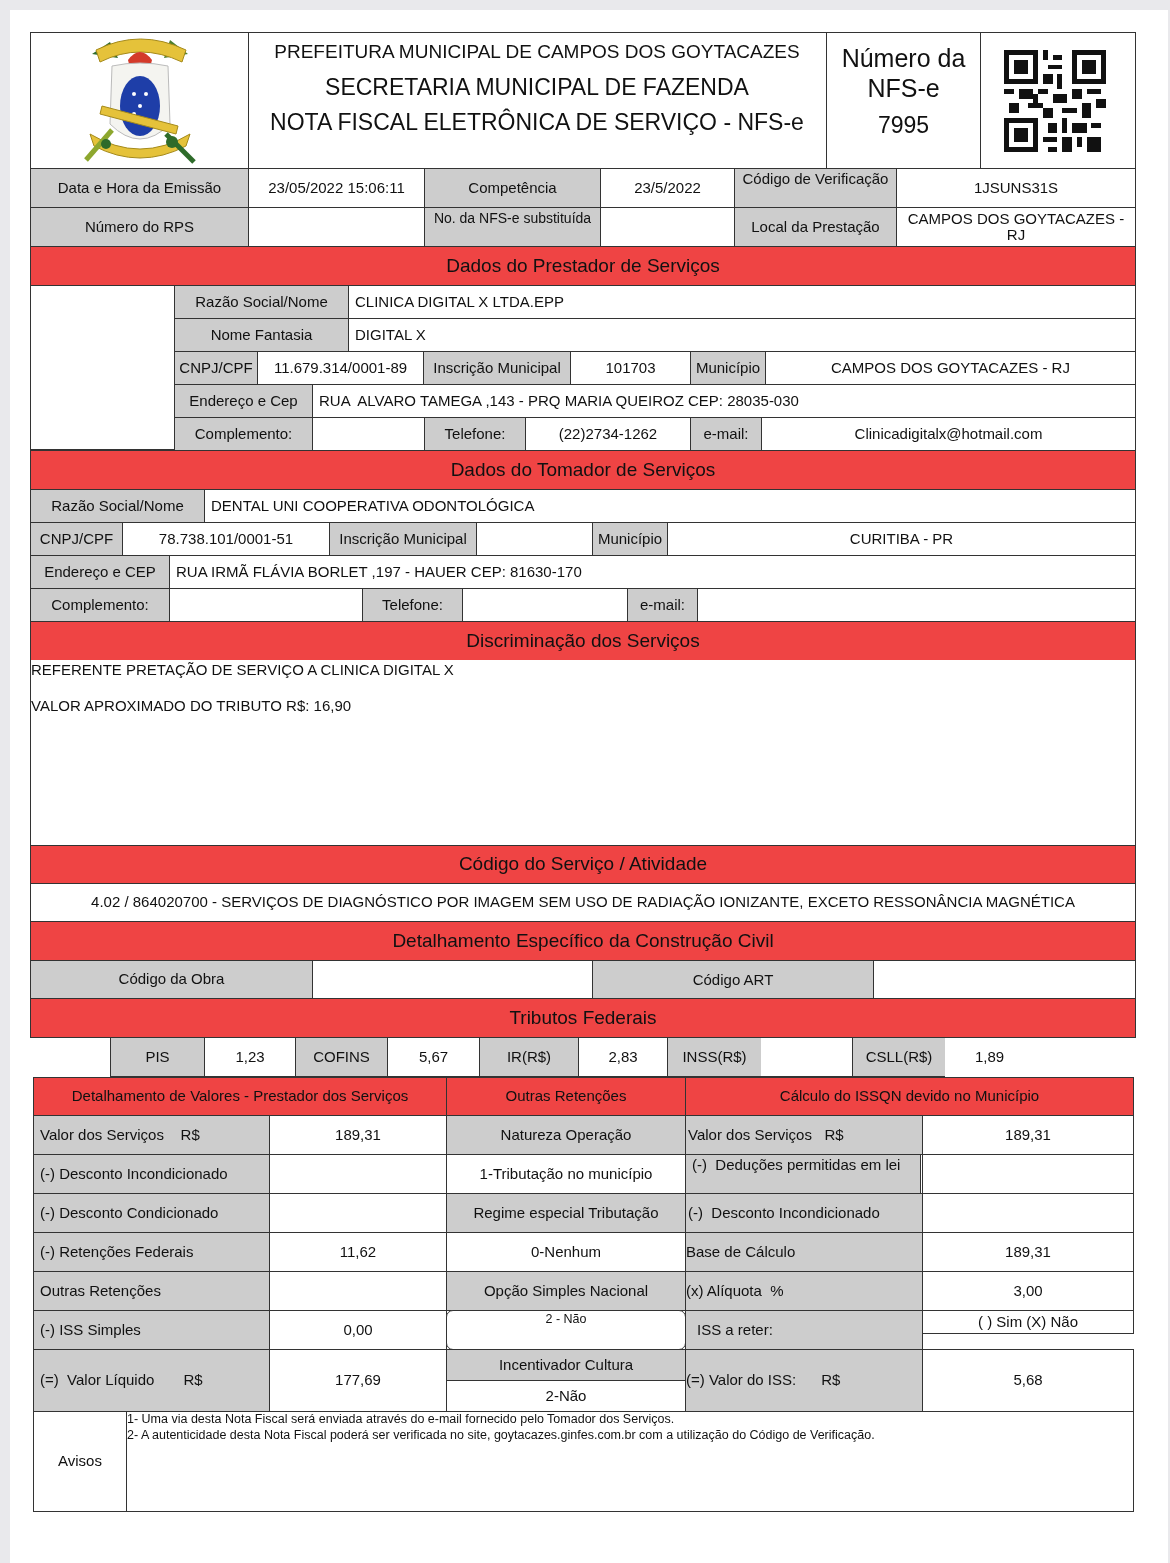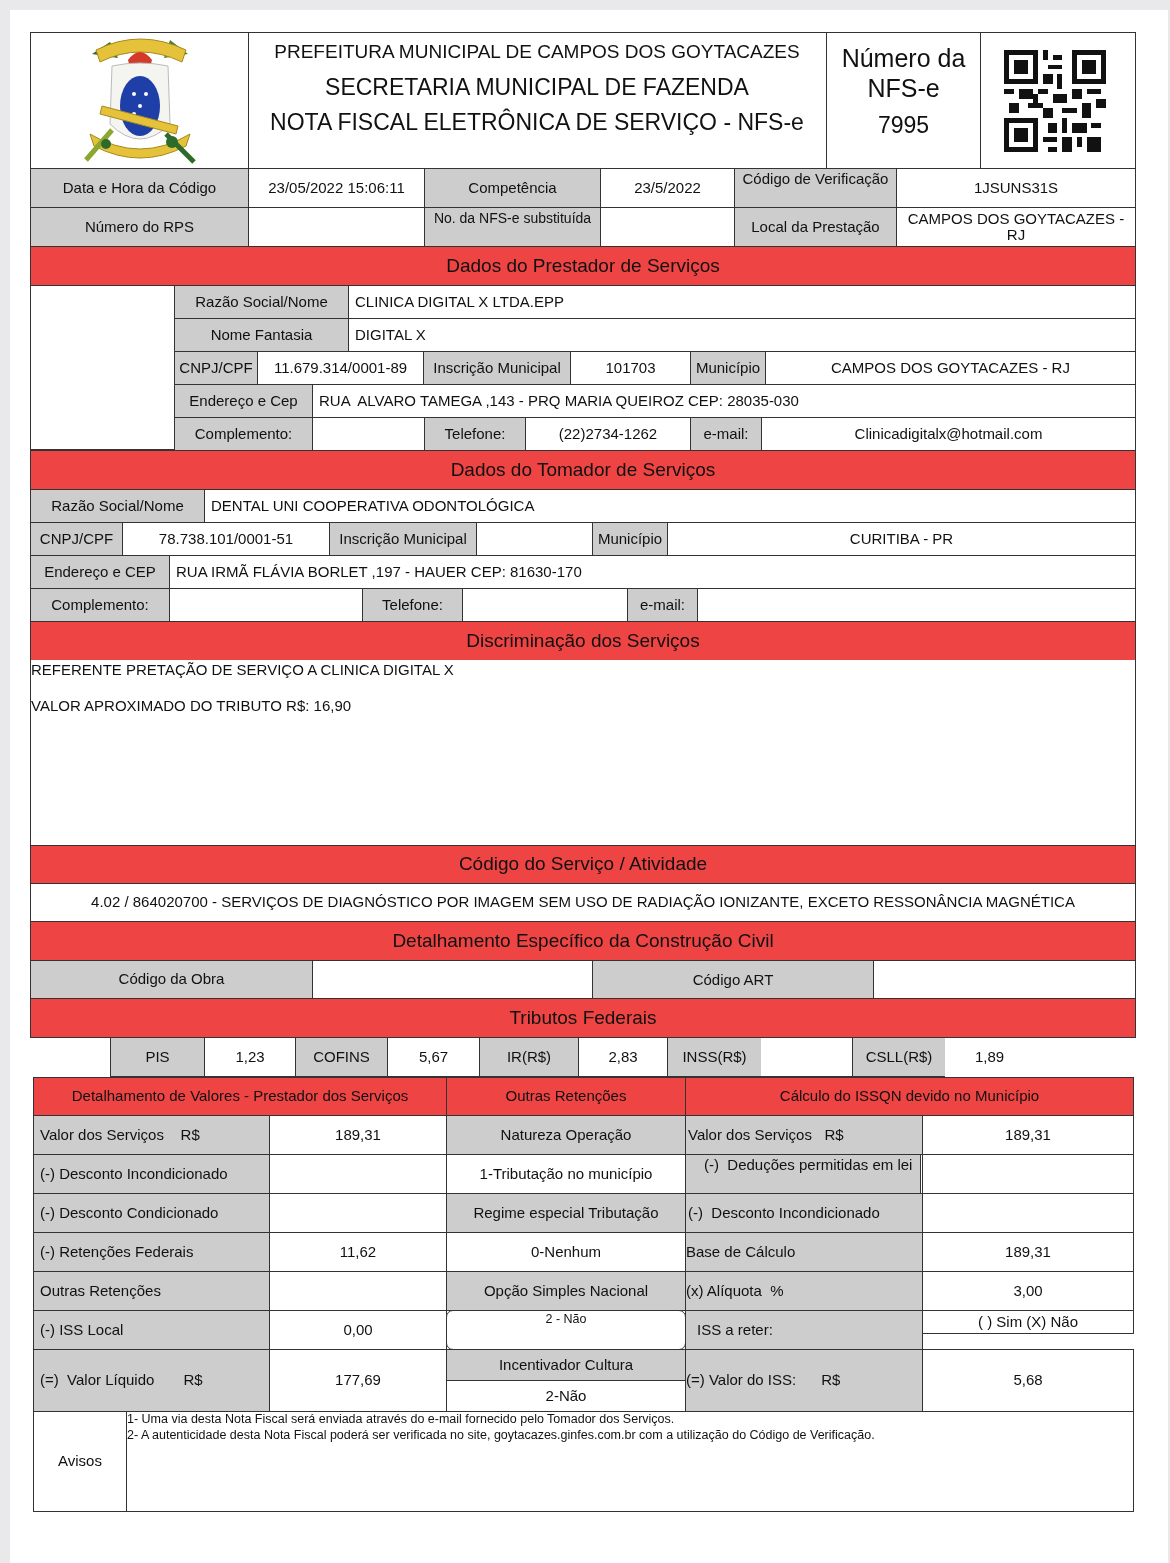--- a/index.html
+++ b/index.html
@@ -108,21 +108,21 @@
       <rect x="18" y="15" width="2" height="1"></rect>
     <rect x="8" y="18" width="3" height="1"></rect>
       <rect x="12" y="18" width="2" height="3"></rect>
       <rect x="15" y="18" width="1" height="2"></rect>
     <rect x="17" y="18" width="3" height="3"></rect>
       <rect x="9" y="20" width="2" height="1"></rect>
       <rect x="6" y="9" width="1" height="3"></rect>
   </g>
 </svg>
 
-<div class="c g" style="left:30px;top:168px;width:219px;height:40px;">Data e Hora da Código</div>
+<div class="c g" style="left:30px;top:168px;width:219px;height:40px;">Data e Hora da Emissão</div>
 <div class="c w" style="left:248px;top:168px;width:177px;height:40px;">23/05/2022 15:06:11</div>
 <div class="c g" style="left:424px;top:168px;width:177px;height:40px;">Competência</div>
 <div class="c w" style="left:600px;top:168px;width:135px;height:40px;">23/5/2022</div>
 <div class="c g top" style="left:734px;top:168px;width:163px;height:40px;">Código de Verificação</div>
 <div class="c w" style="left:896px;top:168px;width:240px;height:40px;">1JSUNS31S</div>
 
 <div class="c g" style="left:30px;top:207px;width:219px;height:40px;">Número do RPS</div>
 <div class="c w" style="left:248px;top:207px;width:177px;height:40px;"></div>
 <div class="c g top" style="left:424px;top:207px;width:177px;height:40px;padding-top:3px;font-size:14px;">No. da NFS-e substituída</div>
 <div class="c w" style="left:600px;top:207px;width:135px;height:40px;"></div>
@@ -208,40 +208,40 @@
 <div class="c g left" style="left:33px;top:1115px;width:237px;height:40px;white-space:pre;">Valor dos Serviços    R$</div>
 <div class="c w" style="left:269px;top:1115px;width:178px;height:40px;">189,31</div>
 <div class="c g left" style="left:33px;top:1154px;width:237px;height:40px;">(-) Desconto Incondicionado</div>
 <div class="c w" style="left:269px;top:1154px;width:178px;height:40px;"></div>
 <div class="c g left" style="left:33px;top:1193px;width:237px;height:40px;">(-) Desconto Condicionado</div>
 <div class="c w" style="left:269px;top:1193px;width:178px;height:40px;"></div>
 <div class="c g left" style="left:33px;top:1232px;width:237px;height:40px;">(-) Retenções Federais</div>
 <div class="c w" style="left:269px;top:1232px;width:178px;height:40px;">11,62</div>
 <div class="c g left" style="left:33px;top:1271px;width:237px;height:40px;">Outras Retenções</div>
 <div class="c w" style="left:269px;top:1271px;width:178px;height:40px;"></div>
-<div class="c g left" style="left:33px;top:1310px;width:237px;height:40px;">(-) ISS Local</div>
+<div class="c g left" style="left:33px;top:1310px;width:237px;height:40px;">(-) ISS Simples</div>
 <div class="c w" style="left:269px;top:1310px;width:178px;height:40px;">0,00</div>
 <div class="c g left" style="left:33px;top:1349px;width:237px;height:63px;white-space:pre;">(=)  Valor Líquido       R$</div>
 <div class="c w" style="left:269px;top:1349px;width:178px;height:63px;">177,69</div>
 
 <div class="c dg" style="left:446px;top:1077px;width:240px;height:39px;font-size:15px;">Outras Retenções</div>
 <div class="c g" style="left:446px;top:1115px;width:240px;height:40px;">Natureza Operação</div>
 <div class="c w" style="left:446px;top:1154px;width:240px;height:40px;">1-Tributação no município</div>
 <div class="c g" style="left:446px;top:1193px;width:240px;height:40px;">Regime especial Tributação</div>
 <div class="c w" style="left:446px;top:1232px;width:240px;height:40px;">0-Nenhum</div>
 <div class="c g" style="left:446px;top:1271px;width:240px;height:40px;">Opção Simples Nacional</div>
 <div class="c w top small" style="left:446px;top:1310px;width:240px;height:40px;border-radius:7px;">2 - Não</div>
 <div class="c g" style="left:446px;top:1349px;width:240px;height:32px;text-align:right;">Incentivador Cultura</div>
 <div class="c w" style="left:446px;top:1380px;width:240px;height:32px;">2-Não</div>
 
 <div class="c dg" style="left:685px;top:1077px;width:449px;height:39px;font-size:15px;">Cálculo do ISSQN devido no Município</div>
 
 <div class="c g left" style="left:685px;top:1115px;width:238px;height:40px;padding-left:2px;white-space:pre;">Valor dos Serviços   R$</div>
 <div class="c w" style="left:922px;top:1115px;width:212px;height:40px;">189,31</div>
-<div class="c g left top" style="left:685px;top:1154px;width:236px;height:40px;padding-left:18px;white-space:pre;">(-)  Deduções permitidas em lei</div>
+<div class="c g left top" style="left:685px;top:1154px;width:236px;height:40px;padding-left:6px;white-space:pre;">(-)  Deduções permitidas em lei</div>
 <div class="c w" style="left:922px;top:1154px;width:212px;height:40px;"></div>
 <div class="c g left" style="left:685px;top:1193px;width:238px;height:40px;padding-left:2px;white-space:pre;">(-)  Desconto Incondicionado</div>
 <div class="c w" style="left:922px;top:1193px;width:212px;height:40px;"></div>
 <div class="c g left" style="left:685px;top:1232px;width:238px;height:40px;padding-left:0;">Base de Cálculo</div>
 <div class="c w" style="left:922px;top:1232px;width:212px;height:40px;">189,31</div>
 <div class="c g left" style="left:685px;top:1271px;width:238px;height:40px;padding-left:0;white-space:pre;">(x) Alíquota  %</div>
 <div class="c w" style="left:922px;top:1271px;width:212px;height:40px;">3,00</div>
 <div class="c g left" style="left:685px;top:1310px;width:238px;height:40px;padding-left:11px;">ISS a reter:</div>
 <div class="c w" style="left:922px;top:1310px;width:212px;height:24px;">( ) Sim (X) Não</div>
 <div class="c g left" style="left:685px;top:1349px;width:238px;height:63px;padding-left:0;white-space:pre;">(=) Valor do ISS:      R$</div>

